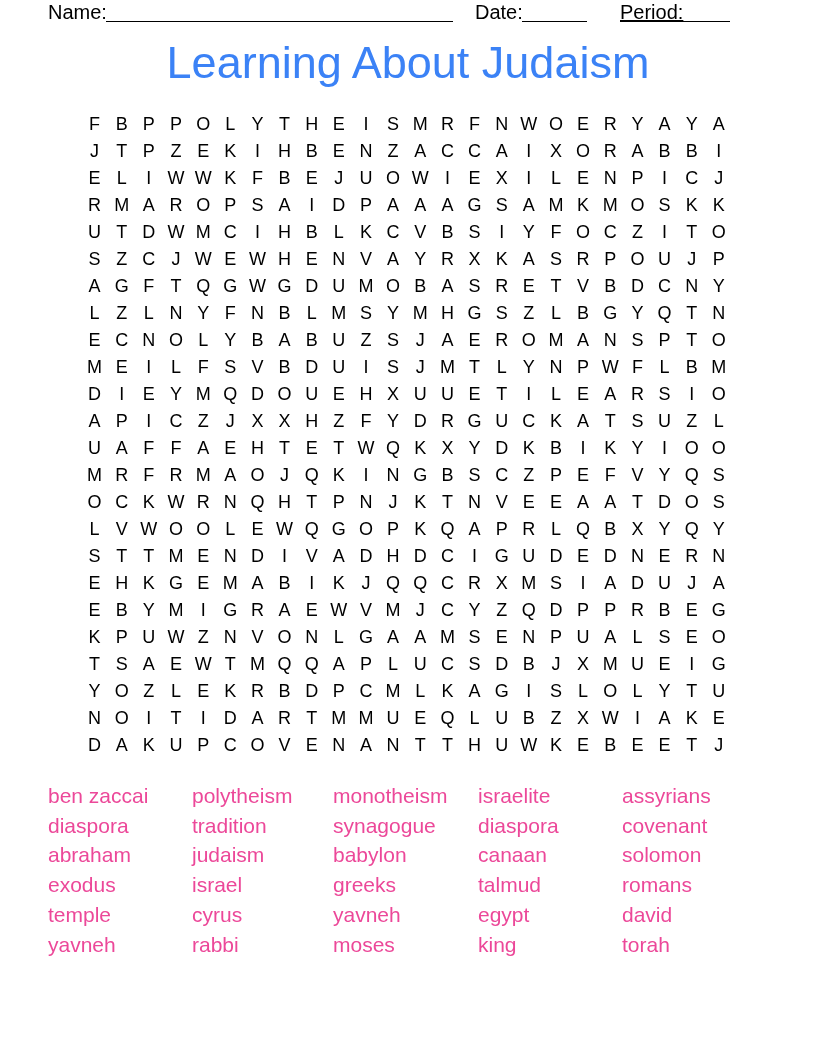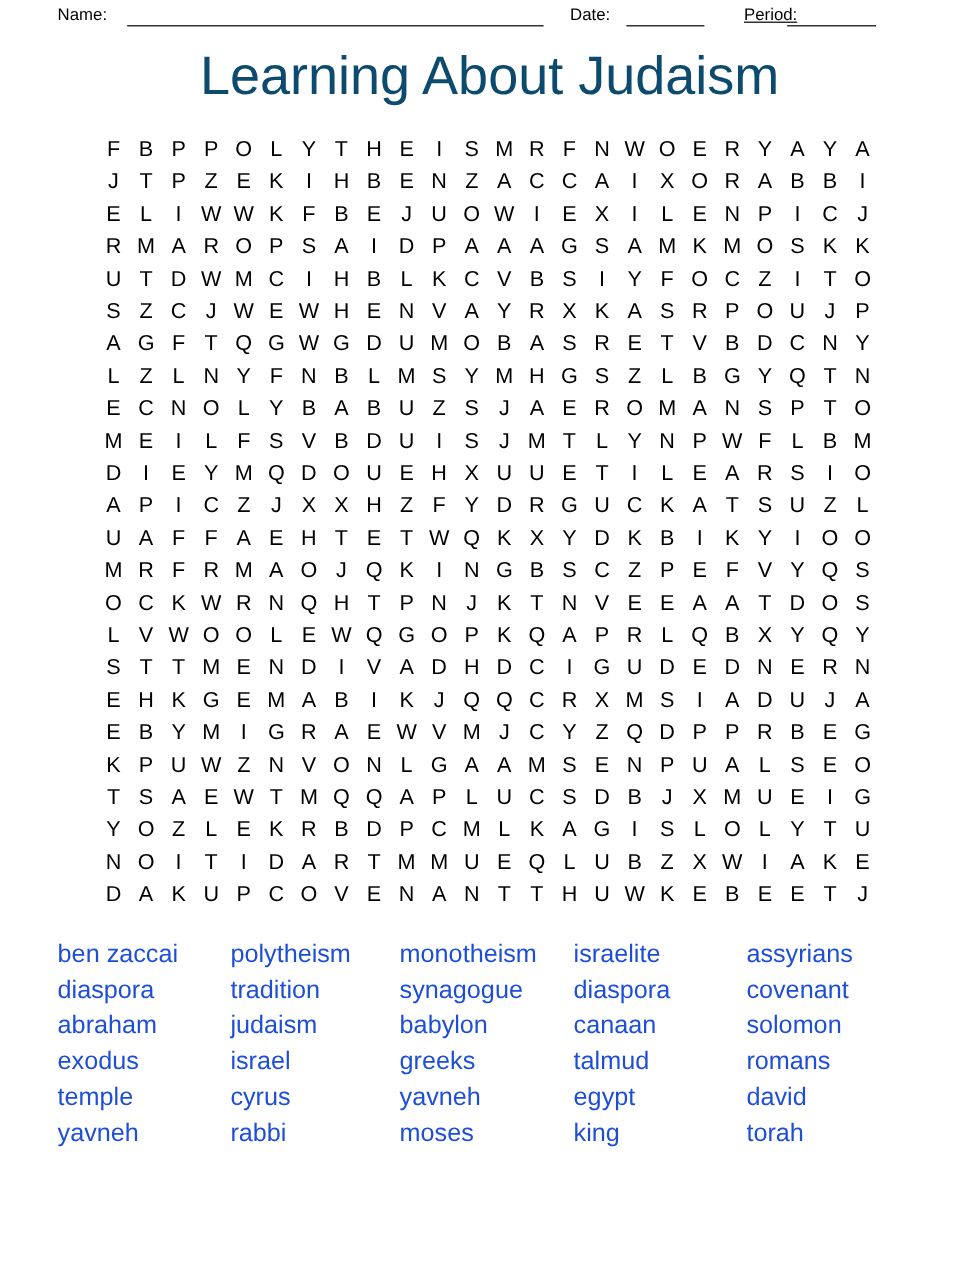--- a/index.html
+++ b/index.html
@@ -7,40 +7,40 @@
     position:relative;
     width:816px;height:1056px;
     background:#ffffff;
     font-family:"Liberation Sans", sans-serif;
     color:#000;
     overflow:hidden;
   }
   
   .hdr-label{
     position:absolute;top:1px;
-    font-size:14px;line-height:22px;color:#000;
+    font-size:20px;line-height:22px;color:#000;
   }
   #name-label{left:48px;}
   #date-label{left:475px;text-align:right;}
   #period-label{left:620px;text-decoration:underline;}
   .blank-line{
     position:absolute;top:3px;height:18px;
     border-bottom:1.5px solid #000;
   }
   #name-line{left:106px;width:347px;}
   #date-line{left:522px;width:65px;}
   #period-line{left:656px;width:74px;}
   
   .title{
     position:absolute;left:0;right:0;top:36px;
     text-align:center;
     font-size:45px;line-height:54px;
     font-weight:normal;
     letter-spacing:0px;
-    color:#0c4a6e;
+    color:#3b82f6;
     margin:0;
   }
   
   .letter-grid{
     position:absolute;left:81px;top:111px;
     display:grid;
     grid-template-columns:repeat(24,27.15px);
     grid-auto-rows:27px;
   }
   .cell{
@@ -54,21 +54,21 @@
   }
   .word-col{position:absolute;top:0;}
   .word-col:nth-child(1){left:0px;}
   .word-col:nth-child(2){left:144px;}
   .word-col:nth-child(3){left:285px;}
   .word-col:nth-child(4){left:430px;}
   .word-col:nth-child(5){left:574px;}
   .word{
     font-size:21px;
     line-height:29.7px;
-    color:#1d4ed8;
+    color:#ec4899;
     white-space:nowrap;
   }
 </style>
 </head>
 <body>
 
 <div class="page">
 
   <span class="hdr-label" id="name-label">Name:</span>
   <span class="blank-line" id="name-line"></span>

